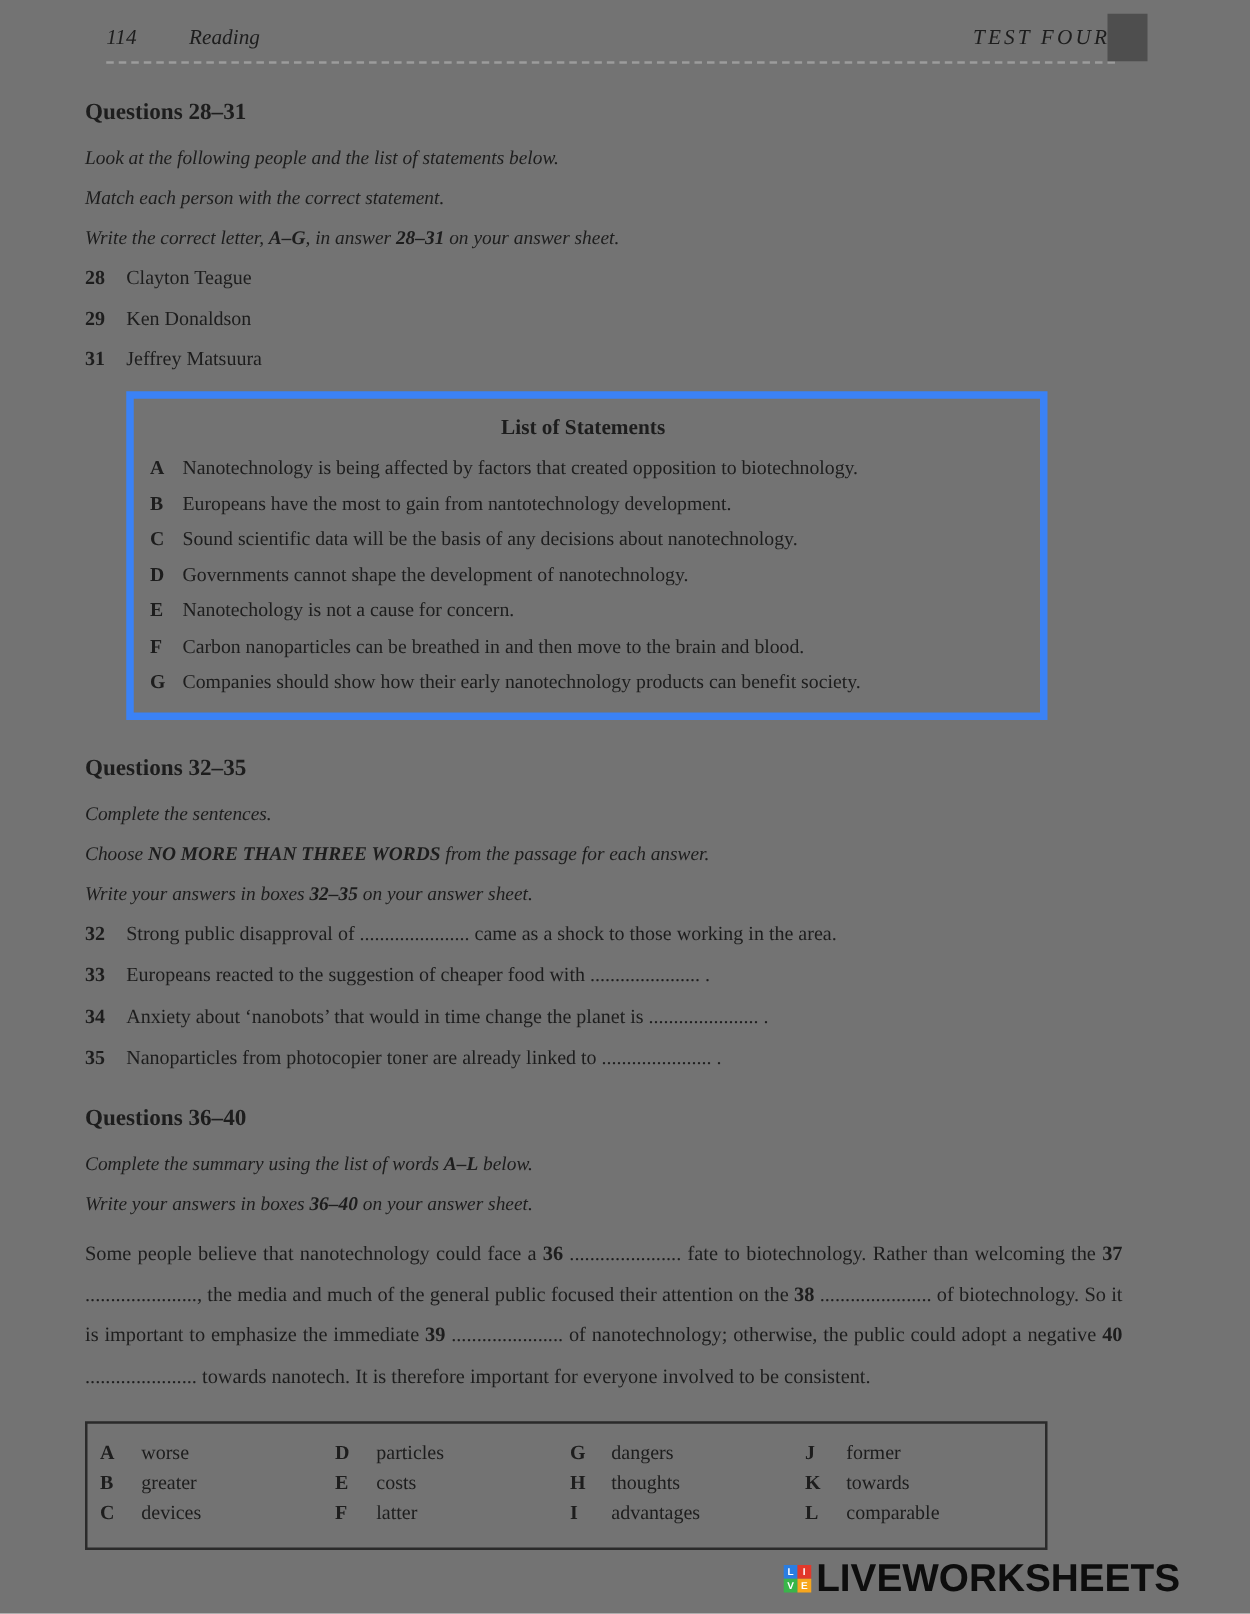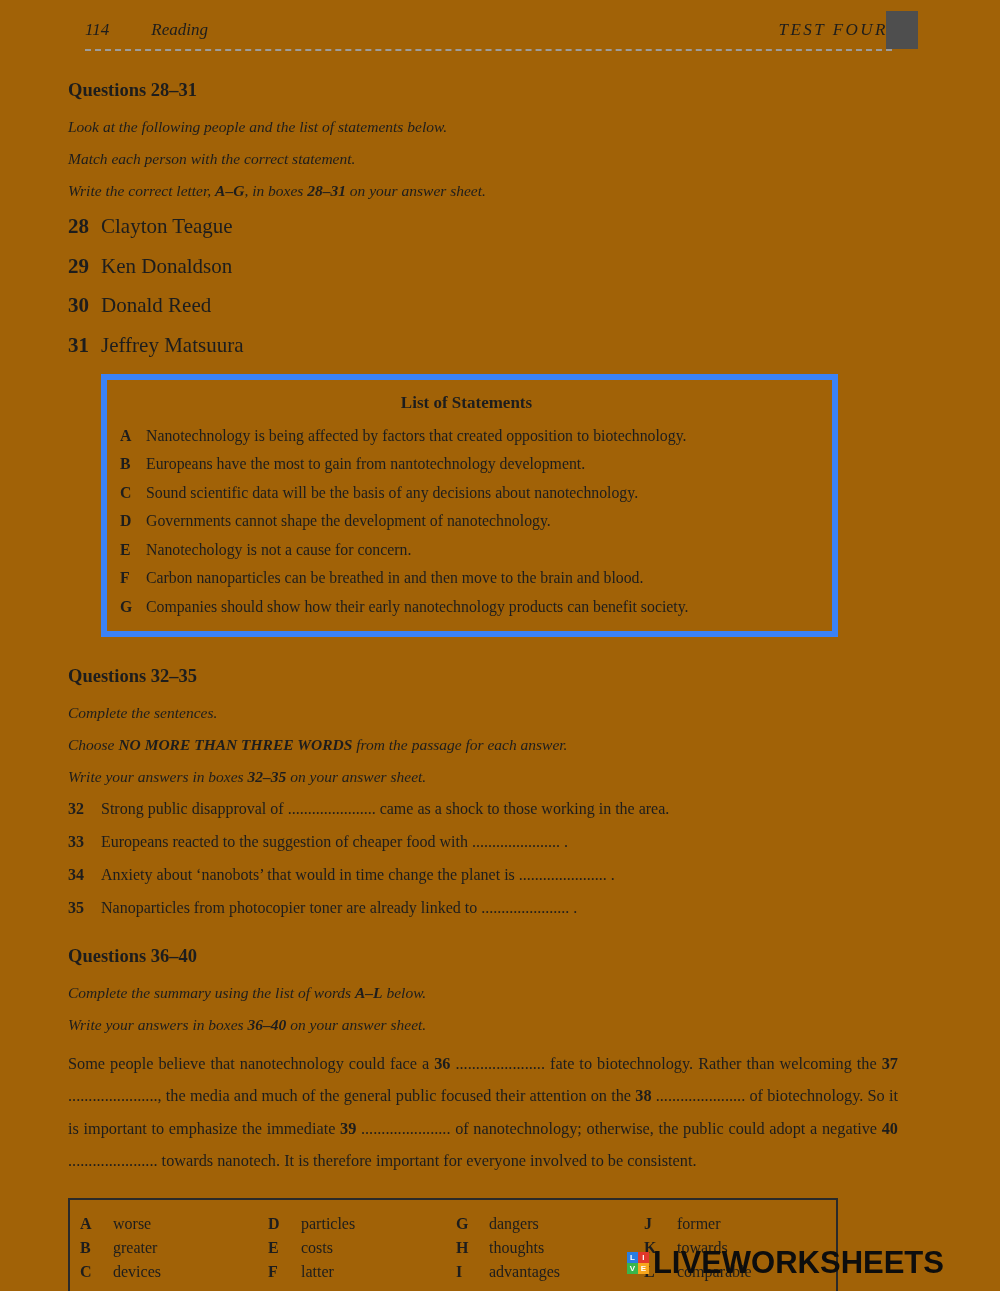--- a/index.html
+++ b/index.html
@@ -1,19 +1,19 @@
 <!DOCTYPE html>
 <html><head>
 <meta charset="utf-8">
 <style>
   * { box-sizing: border-box; margin: 0; padding: 0; }
   html, body { background: #ffffff; }
   .page {
     width: 1000px; height: 1291px; position: relative; overflow: hidden;
-    background: #a16207; color: #1d1d1d;
+    background: #737373; color: #1d1d1d;
     font-family: "Liberation Serif", serif;
   }
   
   .header {
     margin: 0 108px 0 85px; padding: 20px 0 9px;
     display: flex; justify-content: space-between; align-items: flex-end;
     border-bottom: 2px dashed #9c9c9c; position: relative;
   }
   .header-left { font-style: italic; font-size: 17px; }
   .header-left .pagenum { margin-right: 42px; }
@@ -24,21 +24,21 @@
   .test-label .txt { position: relative; z-index: 1; }
   .test-box {
     position: absolute; right: -26px; top: -9px; width: 32px; height: 38px;
     background: #4e4e4e; z-index: 0;
   }
   
   .content { padding: 0 68px; }
   .q-title { font-size: 18.5px; font-weight: bold; margin: 29px 0 17px; }
   .inst { font-style: italic; font-size: 15.5px; margin: 0 0 14px; line-height: 18px; }
   .inst b { font-weight: bold; }
-  .person { display: flex; font-size: 21px; margin: 0 0 14.5px; }
+  .person { display: flex; font-size: 16px; margin: 0 0 14.5px; }
   .person .num { font-weight: bold; width: 33px; flex: none; }
   
   .statement-box {
     border: 6px solid #3b82f6; margin: 16px 0 6px 33px; width: 737px;
     padding: 13px 16px 13px 10px;
   }
   .statement-box .box-title { text-align: center; font-size: 17px; font-weight: bold; margin-bottom: 13px; }
   .stmt { display: flex; font-size: 15.8px; margin: 0 0 9.5px; line-height: 19px; }
   .stmt:last-child { margin-bottom: 2px; }
   .stmt .letter { font-weight: bold; width: 29px; flex: none; padding-left: 3px; }
@@ -84,33 +84,29 @@
       <span class="test-box"></span>
       <span class="txt">TEST FOUR</span>
     </div>
   </div>
 
   <div class="content">
 
     <div class="q-title">Questions 28–31</div>
     <p class="inst">Look at the following people and the list of statements below.</p>
     <p class="inst">Match each person with the correct statement.</p>
-    <p class="inst"><span>Write the correct letter, </span><b>A–G</b><span>, in boxes </span><b>28–31</b><span> on your answer sheet.</span></p>
+    <p class="inst"><span>Write the correct letter, </span><b>A–G</b><span>, in answer </span><b>28–31</b><span> on your answer sheet.</span></p>
 
     <div class="person">
       <span class="num">28</span>
       <span>Clayton Teague</span>
     </div>
     <div class="person">
       <span class="num">29</span>
       <span>Ken Donaldson</span>
-    </div>
-    <div class="person">
-      <span class="num">30</span>
-      <span>Donald Reed</span>
     </div>
     <div class="person">
       <span class="num">31</span>
       <span>Jeffrey Matsuura</span>
     </div>
 
     <div class="statement-box">
       <div class="box-title">List of Statements</div>
       <div class="stmt">
         <span class="letter">A</span>

